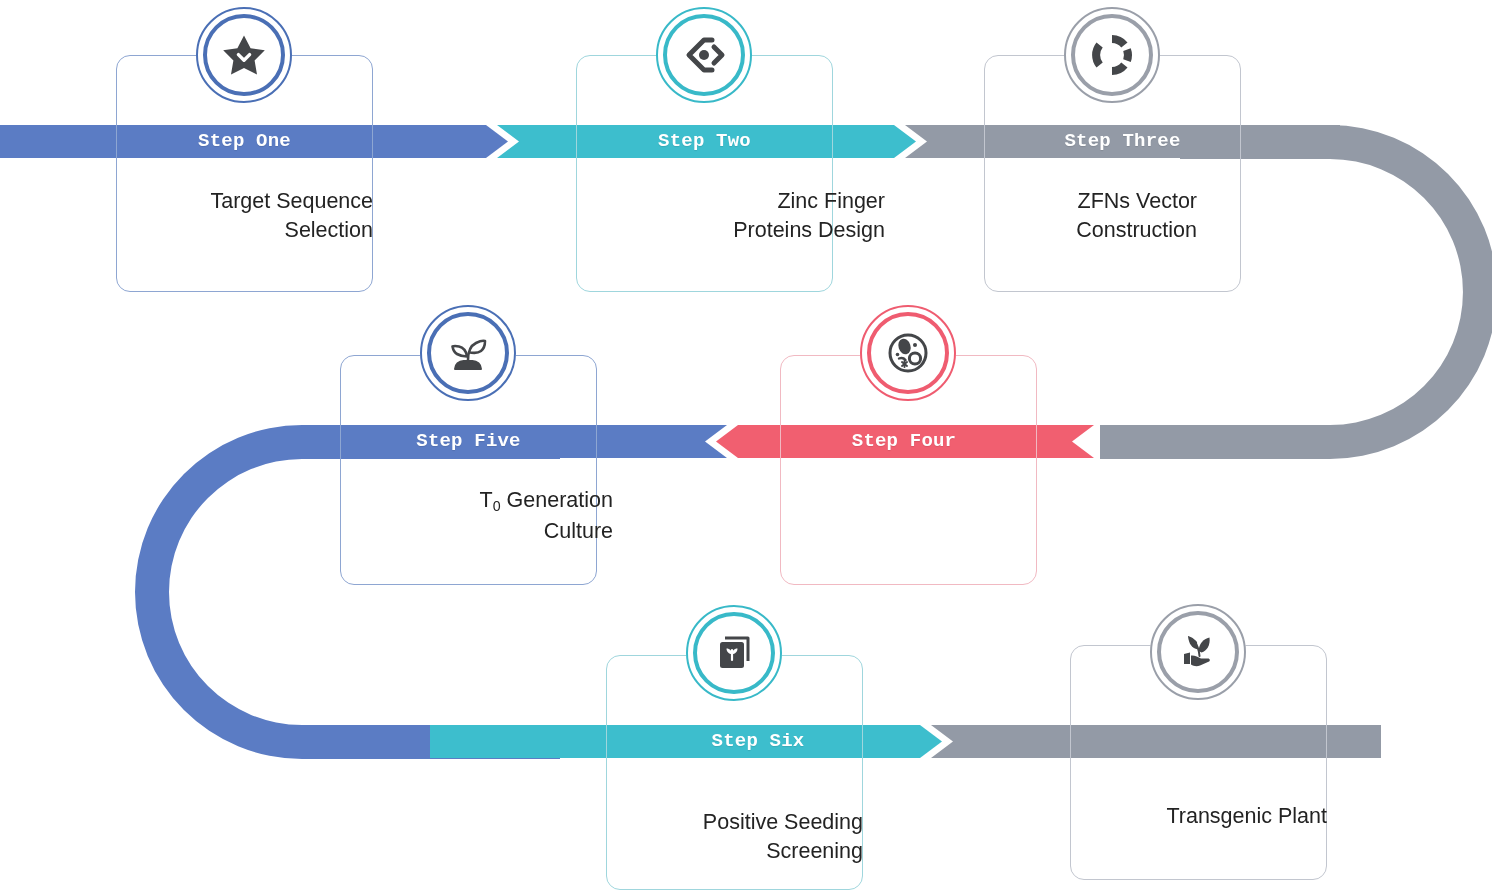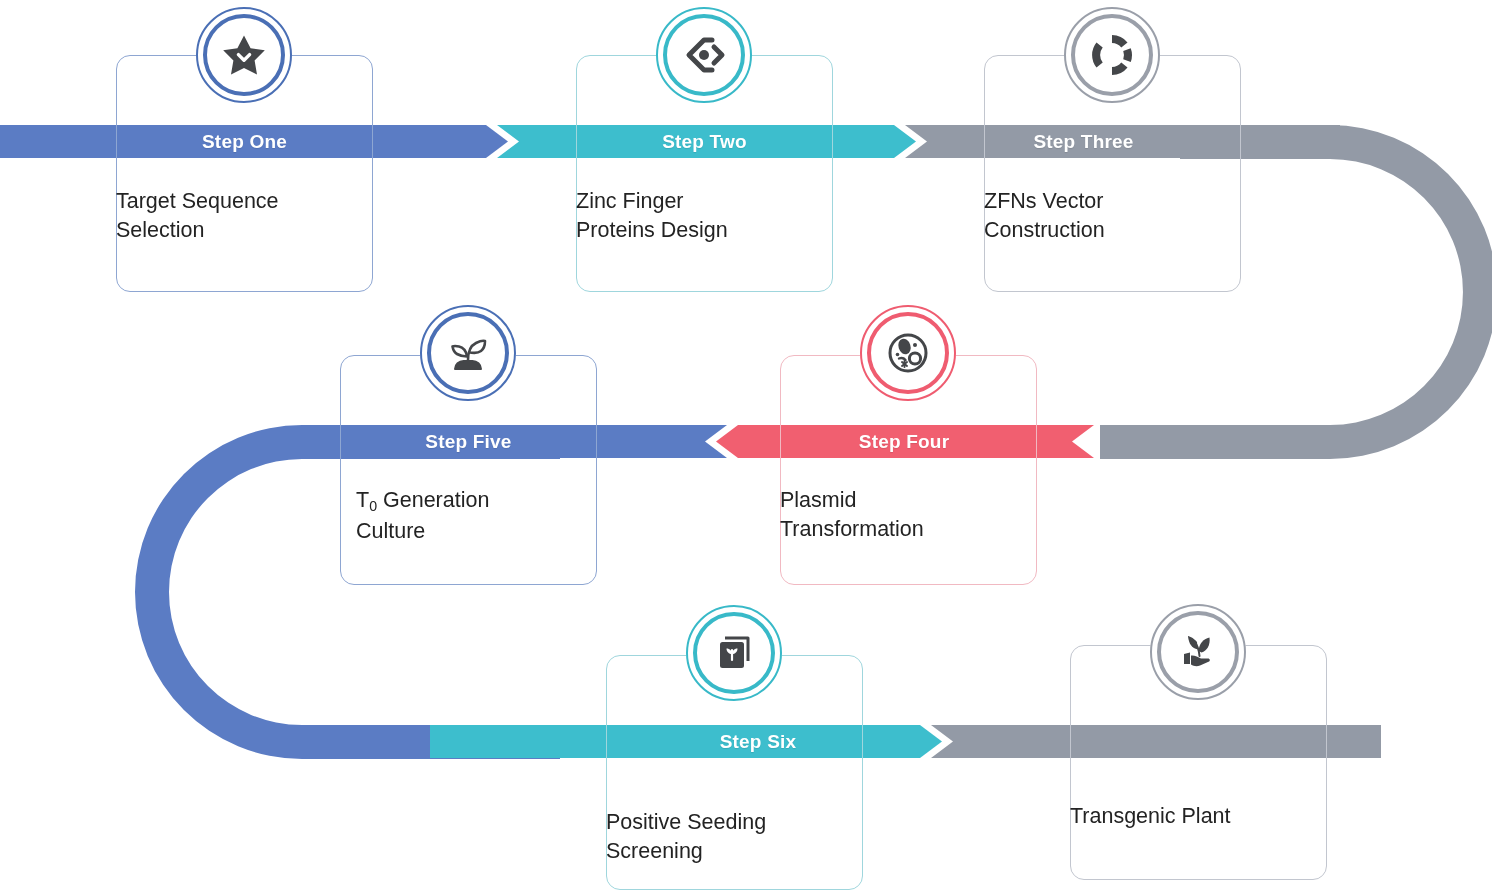--- a/index.html
+++ b/index.html
@@ -83,24 +83,25 @@
   .step-label {
     position: absolute;
     color: #ffffff;
     font-weight: bold;
     font-size: 19px;
     letter-spacing: 0.2px;
     white-space: nowrap;
     text-align: center;
     line-height: 33px;
     text-shadow: 0 1px 1px rgba(0,0,0,0.10);
+    font-family: Liberation Mono, monospace;
   }
   .card-text {
     position: absolute;
-    text-align: left;
+    text-align: right;
     color: #232323;
     font-size: 21.5px;
     line-height: 29px;
     white-space: pre-line;
   }
   .card-text sub {
     font-size: 0.66em;
     vertical-align: baseline;
     position: relative;
     bottom: -0.26em;
@@ -185,21 +186,21 @@
       <svg viewBox="0 0 52 52">
         <g fill="none" stroke="#444649" stroke-width="8">
           <path d="M26 10 A16 16 0 0 1 38.4 16"></path>
           <path d="M41 20.5 A16 16 0 0 1 41 31.5"></path>
           <path d="M38.4 36 A16 16 0 0 1 26 42"></path>
           <path d="M13.6 36 A16 16 0 0 1 13.6 16"></path>
         </g>
       </svg>
     </span>
   </div>
-  <div class="step-label" style="left:945px; top:125px; width:277px;">Step Three</div>
+  <div class="step-label" style="left:984px; top:125px; width:277px;">Step Three</div>
   <div class="card-text" style="left:984px; top:187px; width:213px;">ZFNs Vector
 Construction</div>
 
   <div class="card card-pink" style="left:780px; top:355px; width:257px; height:230px;"></div>
   <div class="badge b-pink" style="left:860px; top:305px;">
     <span class="ring-outer"></span>
     <span class="ring-inner"></span>
     <span class="glyph">
       <svg viewBox="0 0 52 52">
         <circle cx="26" cy="26" r="18" fill="none" stroke="#444649" stroke-width="3"></circle>
@@ -210,22 +211,20 @@
         <path d="M17 31.5 q4 -1.5 6.5 1.5" fill="none" stroke="#444649" stroke-width="2.4" stroke-linecap="round"></path>
         <g stroke="#444649" stroke-width="2" stroke-linecap="round">
           <path d="M20 35 L25 39"></path>
             <path d="M25 35 L20 39"></path>
             <path d="M22.5 34 L22.5 40"></path>
         </g>
       </svg>
     </span>
   </div>
   <div class="step-label" style="left:780px; top:425px; width:248px;">Step Four</div>
-  <div class="card-text" style="left:780px; top:486px; width:257px;">Plasmid
-Transformation</div>
 
   <div class="card card-blue" style="left:340px; top:355px; width:257px; height:230px;"></div>
   <div class="badge b-blue" style="left:420px; top:305px;">
     <span class="ring-outer"></span>
     <span class="ring-inner"></span>
     <span class="glyph">
       <svg viewBox="0 0 52 52">
         <path fill="none" stroke="#444649" stroke-width="2.6" stroke-linejoin="round" d="M26 33 C26 24 28 19 34 16 C40 13 43 14 43 14 C43 14 43 21 39 24 C35 27 30 26 26 25"></path>
         <path fill="none" stroke="#444649" stroke-width="2.6" stroke-linejoin="round" d="M25 29 C24 24 21.5 20.5 17 19.5 C12.5 18.5 10.5 19.5 10.5 19.5 C10.5 19.5 11.5 25 15 27 C18.5 29 22 29.5 25 29.5"></path>
         <path fill="#444649" d="M26 30 L26 36"></path>

